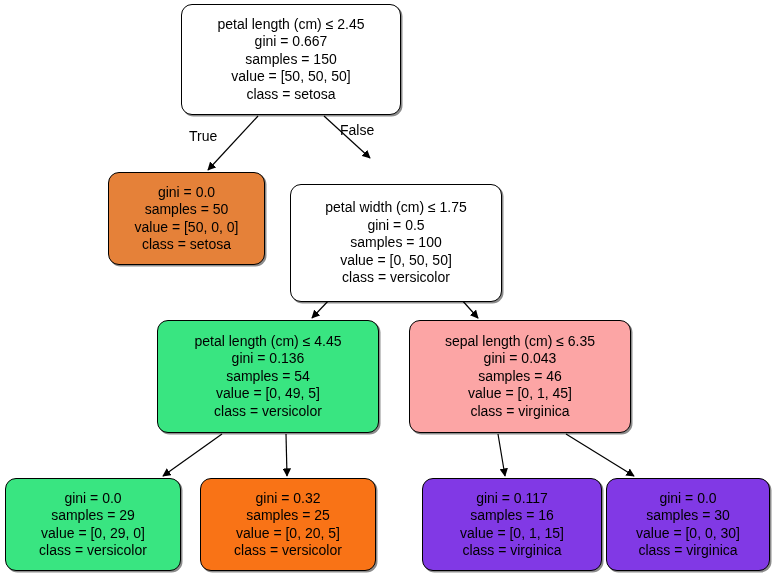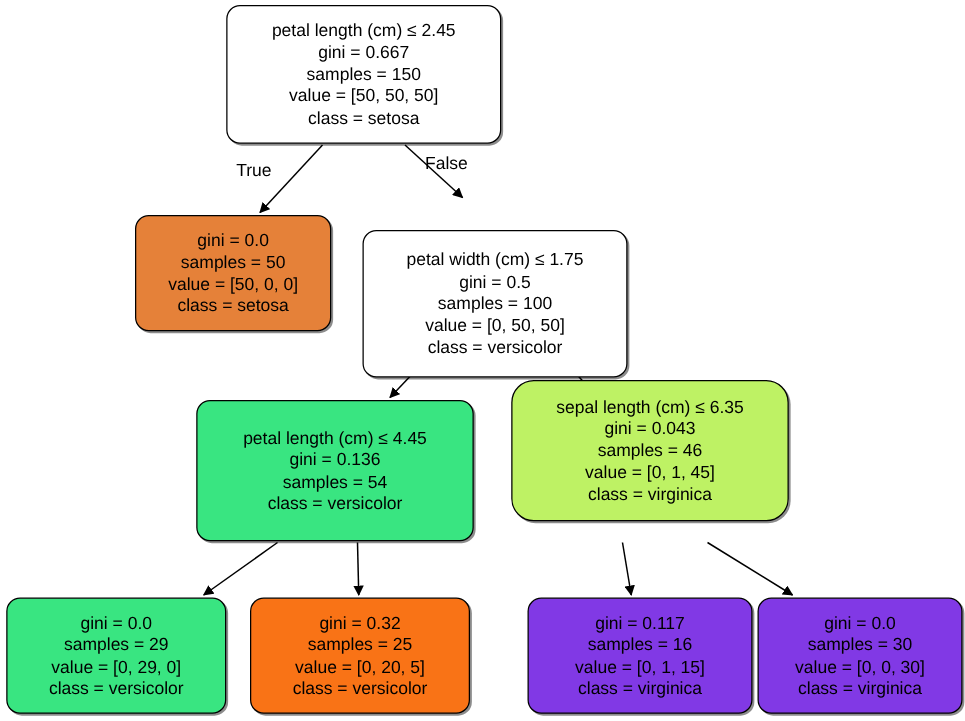--- a/index.html
+++ b/index.html
@@ -91,23 +91,24 @@
         <span class="line">petal width (cm) ≤ 1.75</span>
         <span class="line">gini = 0.5</span>
         <span class="line">samples = 100</span>
         <span class="line">value = [0, 50, 50]</span>
         <span class="line">class = versicolor</span>
       </div>
       <div class="node" style="left: 157px; top: 320px; width: 222px; height: 113px; background: rgb(57, 229, 129); justify-content: center;">
         <span class="line">petal length (cm) ≤ 4.45</span>
         <span class="line">gini = 0.136</span>
         <span class="line">samples = 54</span>
+        <span class="line">value = [0, 49, 5]</span>
         <span class="line">class = versicolor</span>
       </div>
-      <div class="node" style="left: 409px; top: 304px; width: 222px; height: 113px; background: #bef264; border-radius: 18px;">
+      <div class="node" style="left: 409px; top: 320px; width: 222px; height: 113px; background: #fca5a5;">
         <span class="line">sepal length (cm) ≤ 6.35</span>
         <span class="line">gini = 0.043</span>
         <span class="line">samples = 46</span>
         <span class="line">value = [0, 1, 45]</span>
         <span class="line">class = virginica</span>
       </div>
       <div class="node" style="left: 5px; top: 478px; width: 176px; height: 93px; background: rgb(57, 229, 129);">
         <span class="line">gini = 0.0</span>
         <span class="line">samples = 29</span>
         <span class="line">value = [0, 29, 0]</span>

